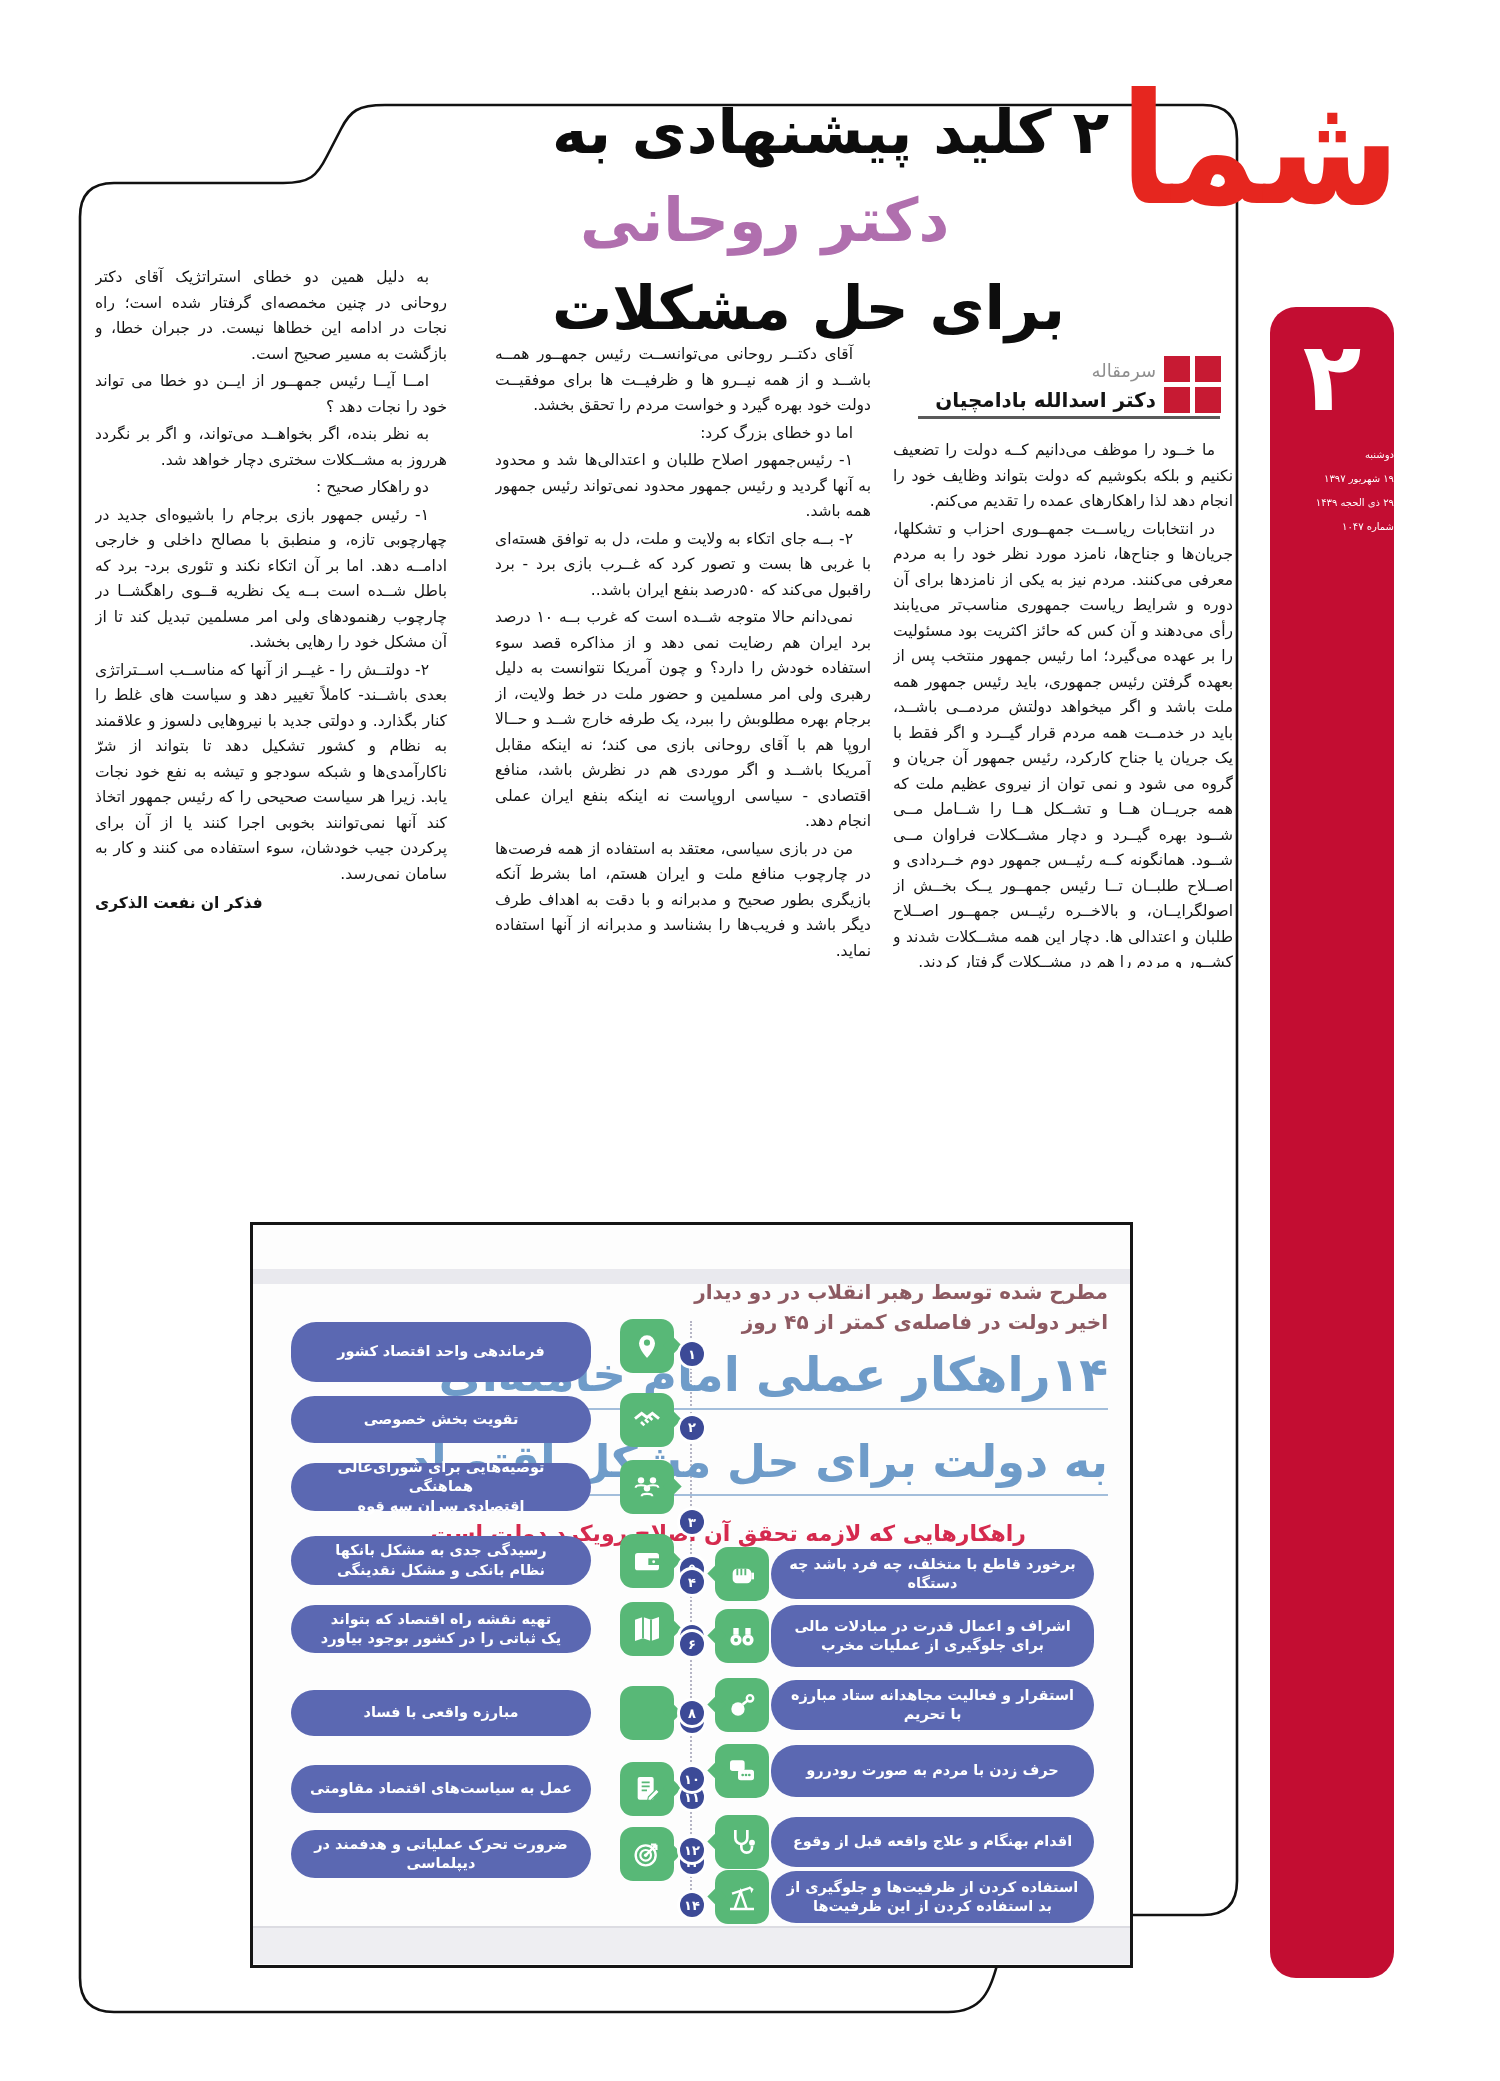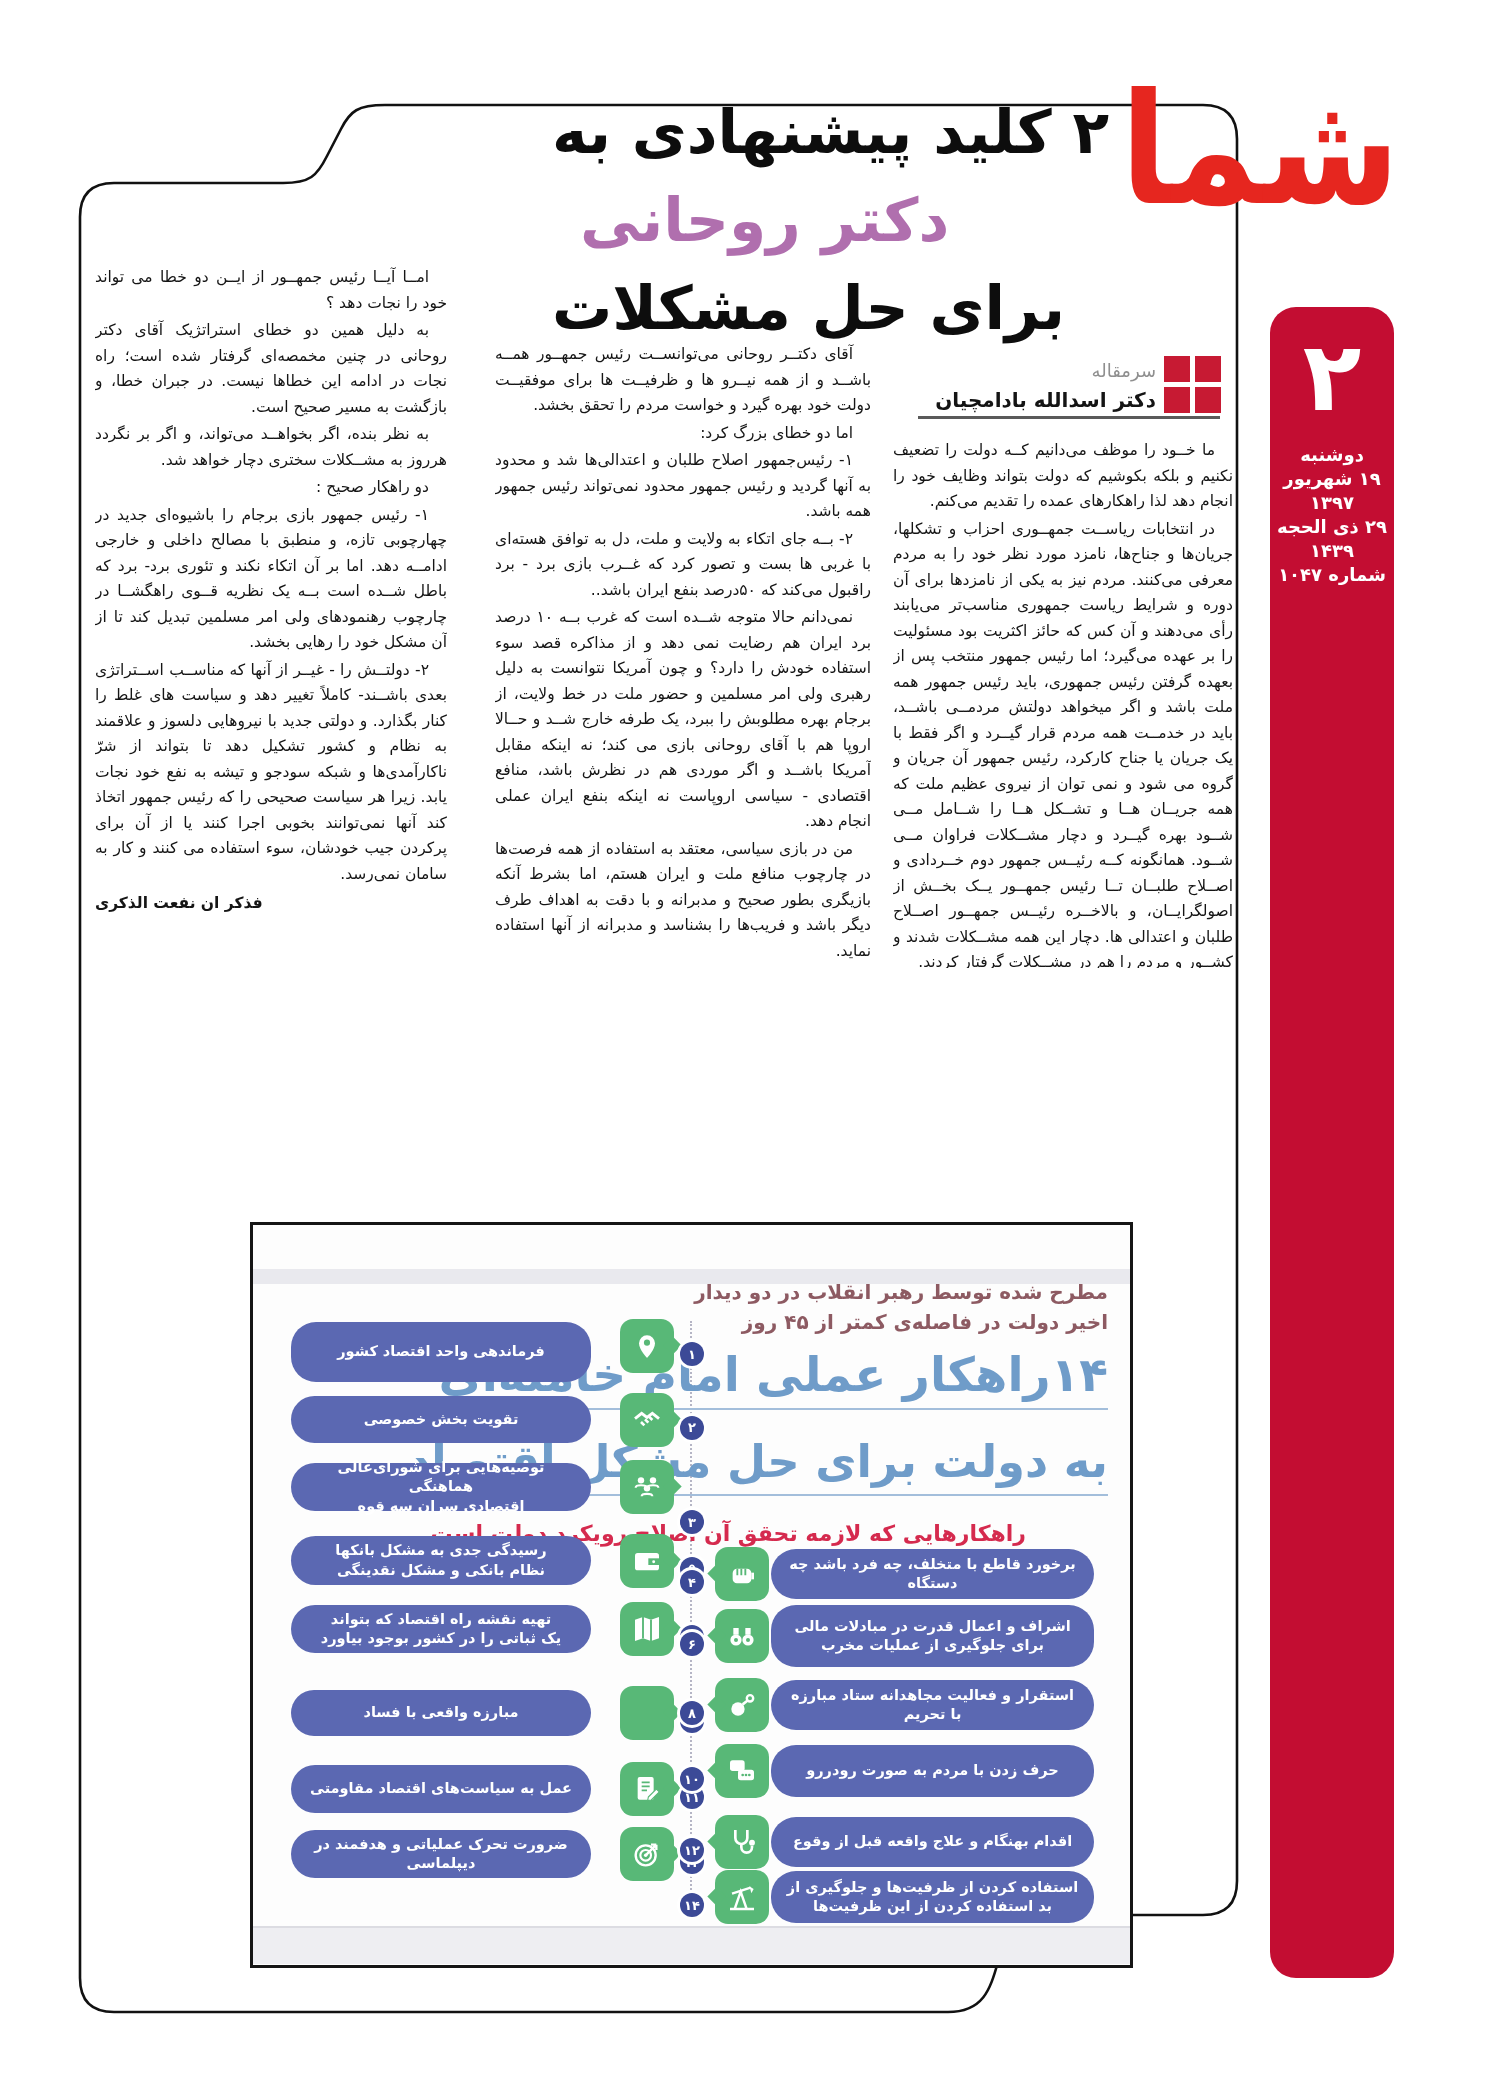--- a/index.html
+++ b/index.html
@@ -25,21 +25,21 @@
   #col-1{left:893px;top:438px;width:340px;height:530px;}
   #col-2{left:495px;top:342px;width:376px;height:626px;}
   #col-3{left:95px;top:265px;width:352px;height:705px;}
   .closing{font-weight:bold;text-align:left;text-indent:0!important;margin-top:4px!important;}
 
   
   #logo{left:1244px;top:26px;width:156px;height:260px;color:#e6261f;font-size:138px;font-weight:bold;
         text-align:center;line-height:250px;transform:scaleY(1.12);}
   #badge{left:1270px;top:307px;width:124px;height:1671px;background:#c30d32;border-radius:26px;color:#fff;}
   #page-number{width:100%;text-align:center;font-size:96px;font-weight:bold;margin-top:10px;line-height:120px;}
-  #badge .dates{margin-top:6px;text-align:center;font-size:18px;font-weight:bold;line-height:24px;direction:rtl;}
+  #badge .dates{margin-top:6px;text-align:right;font-size:10px;font-weight:normal;line-height:24px;direction:rtl;}
 
   
   #infographic{left:250px;top:1222px;width:877px;height:740px;border:3px solid #151515;background:#fdfdfd;overflow:hidden;}
   #ig-strip-top{left:0;top:44px;width:100%;height:15px;background:#e9e9ee;}
   #ig-strip-bottom{left:0;top:701px;width:100%;height:36px;background:#eeeef2;border-top:2px solid #dcdce2;}
   #ig-kicker{right:22px;top:52px;width:440px;text-align:right;font-size:20px;font-weight:bold;
              color:#8d5a62;line-height:30px;direction:rtl;}
   .ig-title{right:22px;text-align:right;font-weight:bold;color:#6f9cc9;direction:rtl;
             border-bottom:2px solid #a3bedb;padding-bottom:6px;}
   #ig-title-1{top:122px;font-size:47px;}
@@ -90,22 +90,22 @@
   </div>
 <div id="col-2" class="abs col">
     <p>آقای دکتــر روحانی می‌توانســت رئیس جمهــور همــه باشــد و از همه نیــرو ها و ظرفیــت ها برای موفقیــت دولت خود بهره گیرد و خواست مردم را تحقق بخشد.</p>
     <p>اما دو خطای بزرگ کرد:</p>
     <p>۱- رئیس‌جمهور اصلاح طلبان و اعتدالی‌ها شد و محدود به آنها گردید و رئیس جمهور محدود نمی‌تواند رئیس جمهور همه باشد.</p>
     <p>۲- بــه جای اتکاء به ولایت و ملت، دل به توافق هسته‌ای با غربی ها بست و تصور کرد که غــرب بازی برد - برد راقبول می‌کند که ۵۰درصد بنفع ایران باشد..</p>
     <p>نمی‌دانم حالا متوجه شــده است که غرب بــه ۱۰ درصد برد ایران هم رضایت نمی دهد و از مذاکره قصد سوء استفاده خودش را دارد؟ و چون آمریکا نتوانست به دلیل رهبری ولی امر مسلمین و حضور ملت در خط ولایت، از برجام بهره مطلوبش را ببرد، یک طرفه خارج شــد و حــالا اروپا هم با آقای روحانی بازی می کند؛ نه اینکه مقابل آمریکا باشــد و اگر موردی هم در نظرش باشد، منافع اقتصادی - سیاسی اروپاست نه اینکه بنفع ایران عملی انجام دهد.</p>
     <p>من در بازی سیاسی، معتقد به استفاده از همه فرصت‌ها در چارچوب منافع ملت و ایران هستم، اما بشرط آنکه بازیگری بطور صحیح و مدبرانه و با دقت به اهداف طرف دیگر باشد و فریب‌ها را بشناسد و مدبرانه از آنها استفاده نماید.</p>
   </div>
 <div id="col-3" class="abs col">
+    <p>به دلیل همین دو خطای استراتژیک آقای دکتر روحانی در چنین مخمصه‌ای گرفتار شده است؛ راه نجات در ادامه این خطاها نیست. در جبران خطا، و بازگشت به مسیر صحیح است.</p>
     <p>امــا آیــا رئیس جمهــور از ایــن دو خطا می تواند خود را نجات دهد ؟</p>
-    <p>به دلیل همین دو خطای استراتژیک آقای دکتر روحانی در چنین مخمصه‌ای گرفتار شده است؛ راه نجات در ادامه این خطاها نیست. در جبران خطا، و بازگشت به مسیر صحیح است.</p>
     <p>به نظر بنده، اگر بخواهــد می‌تواند، و اگر بر نگردد هرروز به مشــکلات سختری دچار خواهد شد.</p>
     <p>دو راهکار صحیح :</p>
     <p>۱- رئیس جمهور بازی برجام را باشیوه‌ای جدید در چهارچوبی تازه، و منطبق با مصالح داخلی و خارجی ادامــه دهد. اما بر آن اتکاء نکند و تئوری برد- برد که باطل شــده است بــه یک نظریه قــوی راهگشــا در چارچوب رهنمودهای ولی امر مسلمین تبدیل کند تا از آن مشکل خود را رهایی بخشد.</p>
     <p>۲- دولتــش را - غیــر از آنها که مناســب اســتراتژی بعدی باشــند- کاملاً تغییر دهد و سیاست های غلط را کنار بگذارد. و دولتی جدید با نیروهایی دلسوز و علاقمند به نظام و کشور تشکیل دهد تا بتواند از شرّ ناکارآمدی‌ها و شبکه سودجو و تیشه به نفع خود نجات یابد. زیرا هر سیاست صحیحی را که رئیس جمهور اتخاذ کند آنها نمی‌توانند بخوبی اجرا کنند یا از آن برای پرکردن جیب خودشان، سوء استفاده می کنند و کار به سامان نمی‌رسد.</p>
     <p class="closing">فذکر ان نفعت الذکری</p>
   </div>
 
 <div id="logo" class="abs">شما</div>
 <div id="badge" class="abs">
   <div id="page-number">۲</div>

